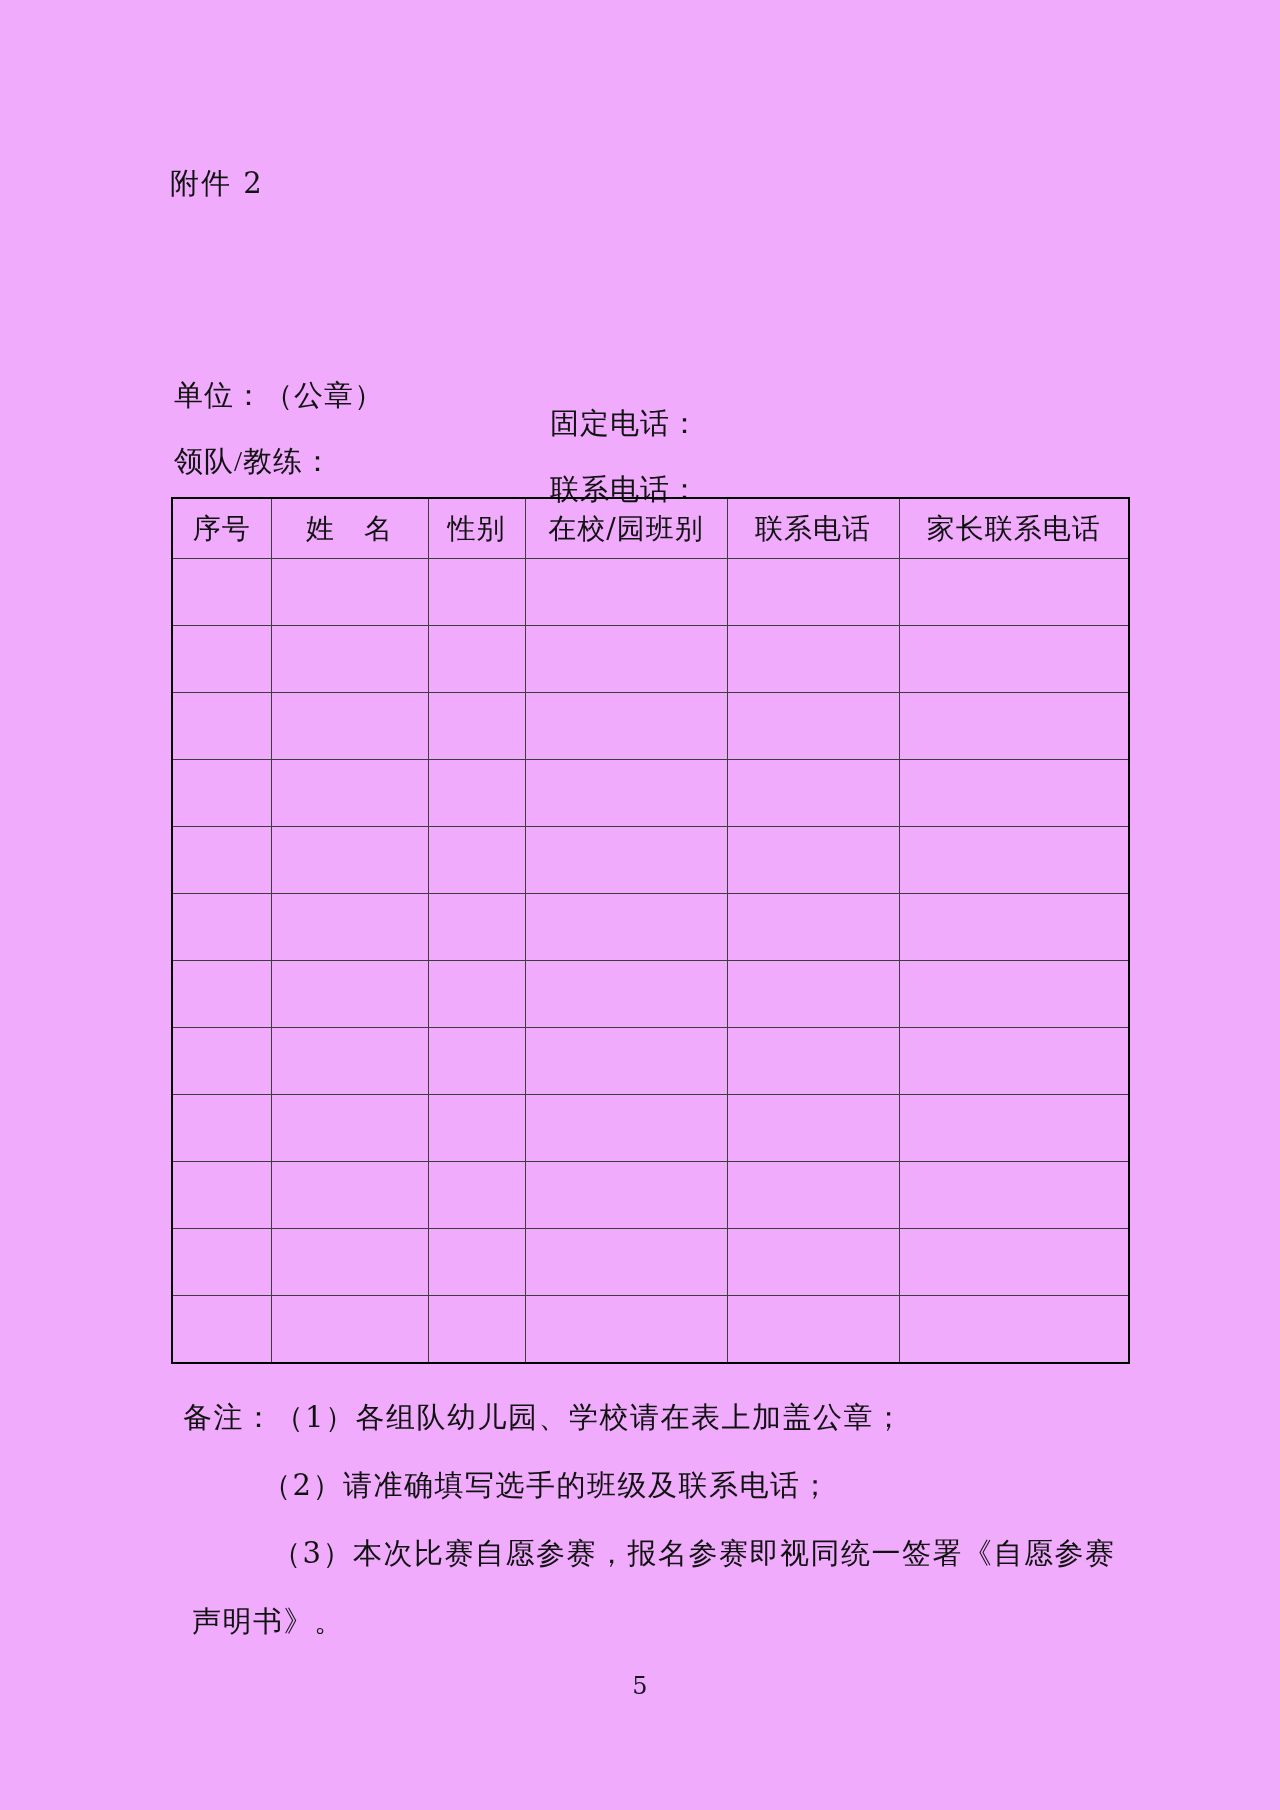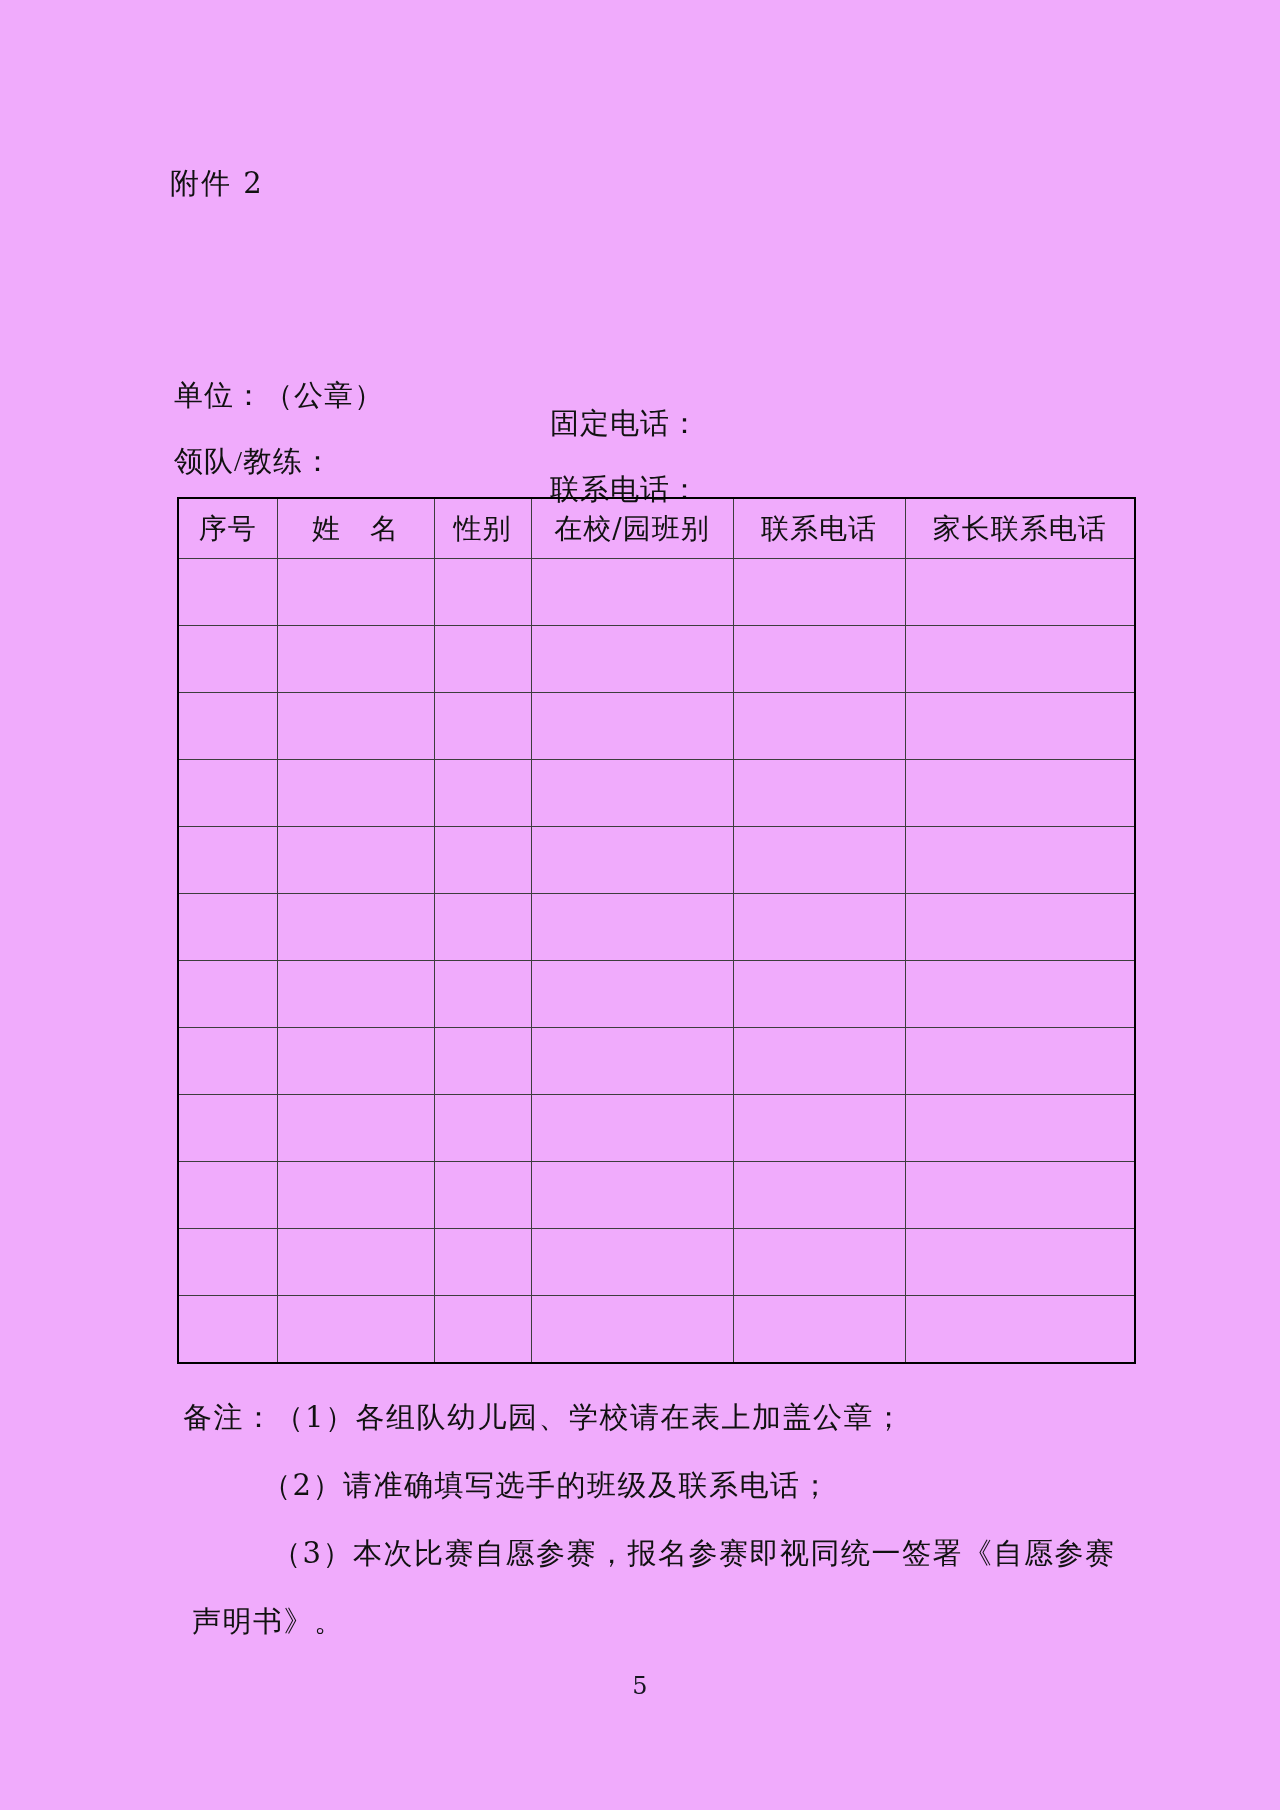--- a/index.html
+++ b/index.html
@@ -27,21 +27,21 @@
   .line2{top:442px;}
   .x-unit{left:174px;}
   .x-phone{left:550px;margin-top:28px;}
   .x-team{left:798px;}
   .checkbox{
     display:inline-block;width:20px;height:20px;
     border:3px solid #000;vertical-align:-1px;margin:0 3px 0 6px;
     background:#fff;
   }
   table.roster{
-    position:absolute;left:177px;top:497px;
+    position:absolute;left:171px;top:497px;
     border-collapse:collapse;table-layout:fixed;
     width:957px;
   }
   table.roster,table.roster th,table.roster td{
     border:1px solid #3d3d3d;
   }
   table.roster{border:2px solid #000;}
   table.roster th{
     height:59px;font-size:28px;font-weight:normal;
     text-align:center;vertical-align:middle;

